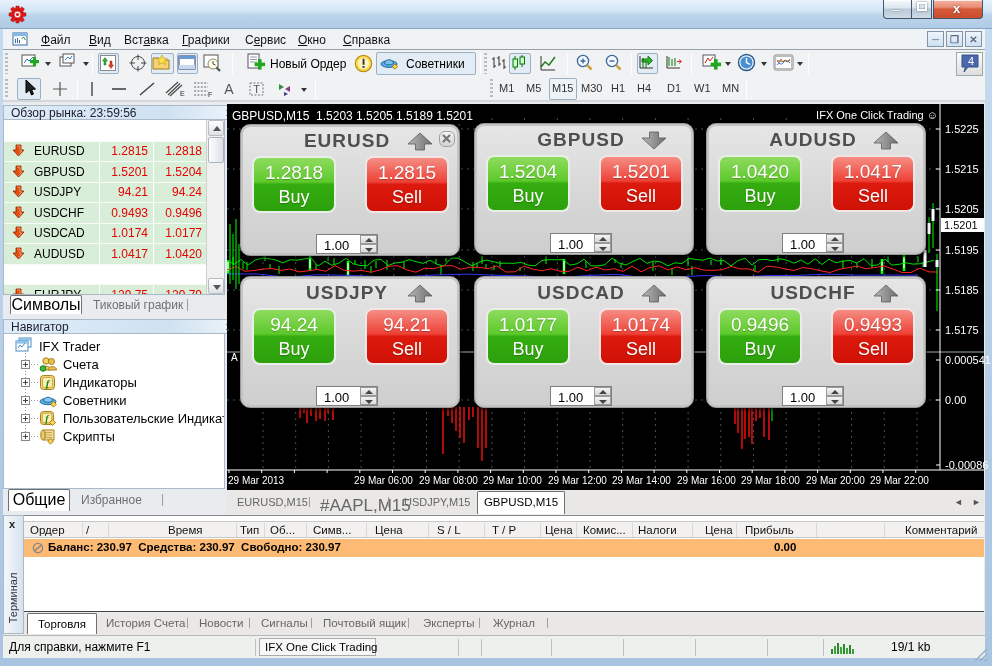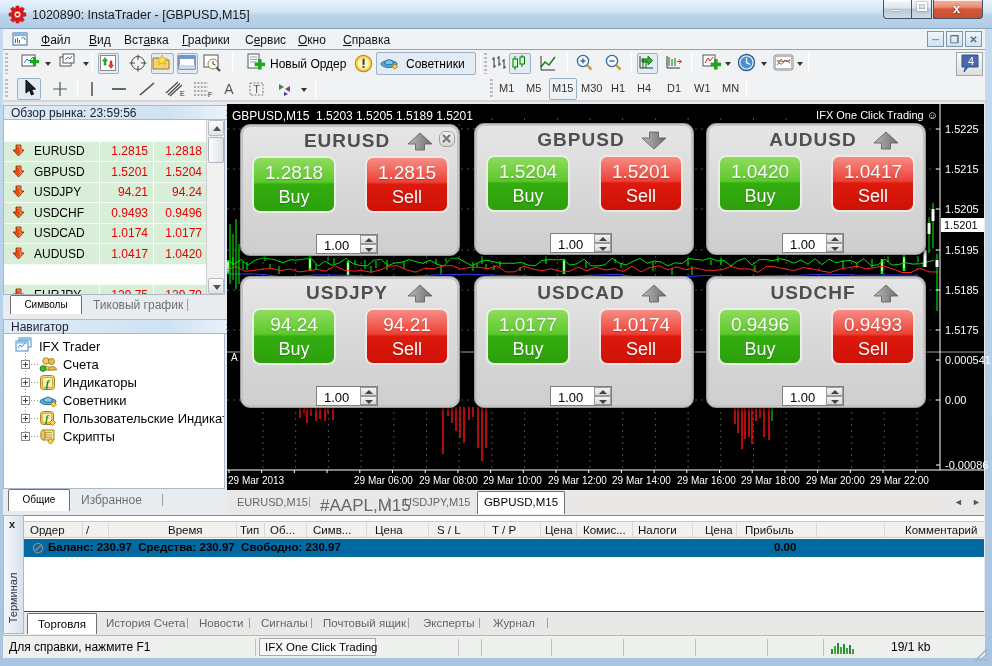--- a/index.html
+++ b/index.html
@@ -33,21 +33,21 @@
 .pressed{border:1px solid #9ab0c4;background:#e3ecf4;border-radius:2px;}
 .dda{position:absolute;width:0;height:0;border-left:3px solid transparent;border-right:3px solid transparent;border-top:4px solid #333;}
 .tflab{position:absolute;top:5px;font-size:11px;color:#333;}
 
 .phead{position:absolute;height:15px;left:3px;width:236px;
  background:linear-gradient(90deg,#dfecf8 0%,#cfe2f2 70%,#eef4fa 100%);
  border:1px solid #aab8c8;font-size:12px;color:#223;}
 .phx{position:absolute;right:6px;top:0px;font-size:11px;font-weight:bold;color:#111;}
 .tabrow{position:absolute;font-size:12px;color:#707070;}
 .tab-active{position:absolute;background:#fff;border:1px solid #707070;border-bottom:none;
- border-radius:2px 2px 0 0;color:#000;font-size:10px;text-align:center;}
+ border-radius:2px 2px 0 0;color:#000;font-size:16px;text-align:center;}
 
 #mw-body{left:3px;top:120px;width:222px;height:175px;background:#fff;border:1px solid #aab8c8;border-top:none;overflow:hidden;}
 .mwrow{position:absolute;left:0;width:202px;height:20px;background:#d9eed9;}
 .mwrow .sym{position:absolute;left:30px;top:3px;font-size:12px;color:#000;}
 .mwrow .bid,.mwrow .ask{position:absolute;top:3px;font-size:12px;color:#e60000;text-align:right;}
 .mwrow .bid{right:58px;} .mwrow .ask{right:4px;}
 .colsep{position:absolute;top:0;width:1px;background:#d0d0d0;}
 
 .tree-item{position:absolute;font-size:12px;color:#000;white-space:nowrap;}
 .plusbox{position:absolute;width:9px;height:9px;border:1px solid #888;background:#fff;}
@@ -69,21 +69,21 @@
 .spin{position:absolute;left:75px;top:109px;width:62px;height:20px;background:#fff;border:1px solid #808080;}
 .spin .val{position:absolute;left:7px;top:3px;font-size:13px;color:#000;}
 .spinbtns{position:absolute;right:0;top:0;width:17px;height:18px;}
 .sbtn{position:absolute;left:0;width:17px;height:9px;border:1px solid #9a9a9a;
  background:linear-gradient(180deg,#f4f4f4,#d8d8d8);}
 .tri-up{position:absolute;left:4px;top:2px;width:0;height:0;border-left:4px solid transparent;border-right:4px solid transparent;border-bottom:4px solid #444;}
 .tri-dn{position:absolute;left:4px;top:3px;width:0;height:0;border-left:4px solid transparent;border-right:4px solid transparent;border-top:4px solid #444;}
 
 #term-head{position:absolute;left:24px;top:521px;width:960px;height:17px;background:#f2f1ef;
  border-top:1px solid #c8c8c8;border-bottom:1px solid #c8c8c8;font-size:11.5px;color:#111;}
-#balrow{position:absolute;left:24px;top:539px;width:960px;height:18px;background:#0369a1;
+#balrow{position:absolute;left:24px;top:539px;width:960px;height:18px;background:#fdba74;
  font-size:11.5px;color:#000;font-weight:bold;}
 .hcol{position:absolute;top:2px;}
 .hsep{position:absolute;top:1px;width:1px;height:14px;background:#d8d8d8;}
 
 .btab{position:absolute;font-size:11.5px;color:#666;}
 #status{position:absolute;left:3px;top:635px;width:982px;height:23px;background:#eef0ee;border-top:1px solid #b8b8b8;font-size:12px;color:#000;}
 .scell{position:absolute;top:3px;height:17px;border-left:1px solid #c0c0c0;}
 </style></head><body>
 
 <div id="title" class="abs">
@@ -94,21 +94,20 @@
    <path d="M1 8 v3 l5 1 1.5 -2.5 L6 7Z"></path>
    <path d="M18 8 v3 l-5 1 -1.5 -2.5 L13 7Z"></path>
    <path d="M2.6 3.8 l2.6 -1.9 3.6 3.2 -1.1 2.6 -2.9 .4Z" transform="rotate(0 9.5 9.5)"></path>
    <path d="M16.4 3.8 l-2.6 -1.9 -3.6 3.2 1.1 2.6 2.9 .4Z"></path>
    <path d="M2.6 15.2 l2.6 1.9 3.6 -3.2 -1.1 -2.6 -2.9 -.4Z"></path>
    <path d="M16.4 15.2 l-2.6 1.9 -3.6 -3.2 1.1 -2.6 2.9 .4Z"></path>
    <circle cx="9.5" cy="9.5" r="3.2" fill="#fff" stroke="#c00"></circle>
    <circle cx="9.5" cy="9.5" r="1.6" fill="#e01818" stroke="none"></circle>
   </g>
  </svg>
- <div class="abs txt">1020890: InstaTrader - [GBPUSD,M15]</div>
  <div class="abs capbtn" style="left:883px;width:29px;border-radius:0 0 0 4px;">
       <div class="capglyph" style="left:8px;top:4px;font-size:11px;">─</div>
     </div>
  <div class="abs capbtn" style="left:911px;width:21px;">
       <div class="capglyph" style="left:5px;top:2px;font-size:10px;border:2px solid #fff;width:10px;height:9px;box-shadow:0 0 2px rgba(0,0,0,.5), inset 0 0 2px rgba(0,0,0,.5);"></div>
     </div>
  <div class="abs capbtn close" style="left:933px;width:50px;border-radius:0 0 4px 0;">
       <div class="capglyph" style="left:19px;top:1px;font-size:13px;">x</div>
     </div>
 </div>

